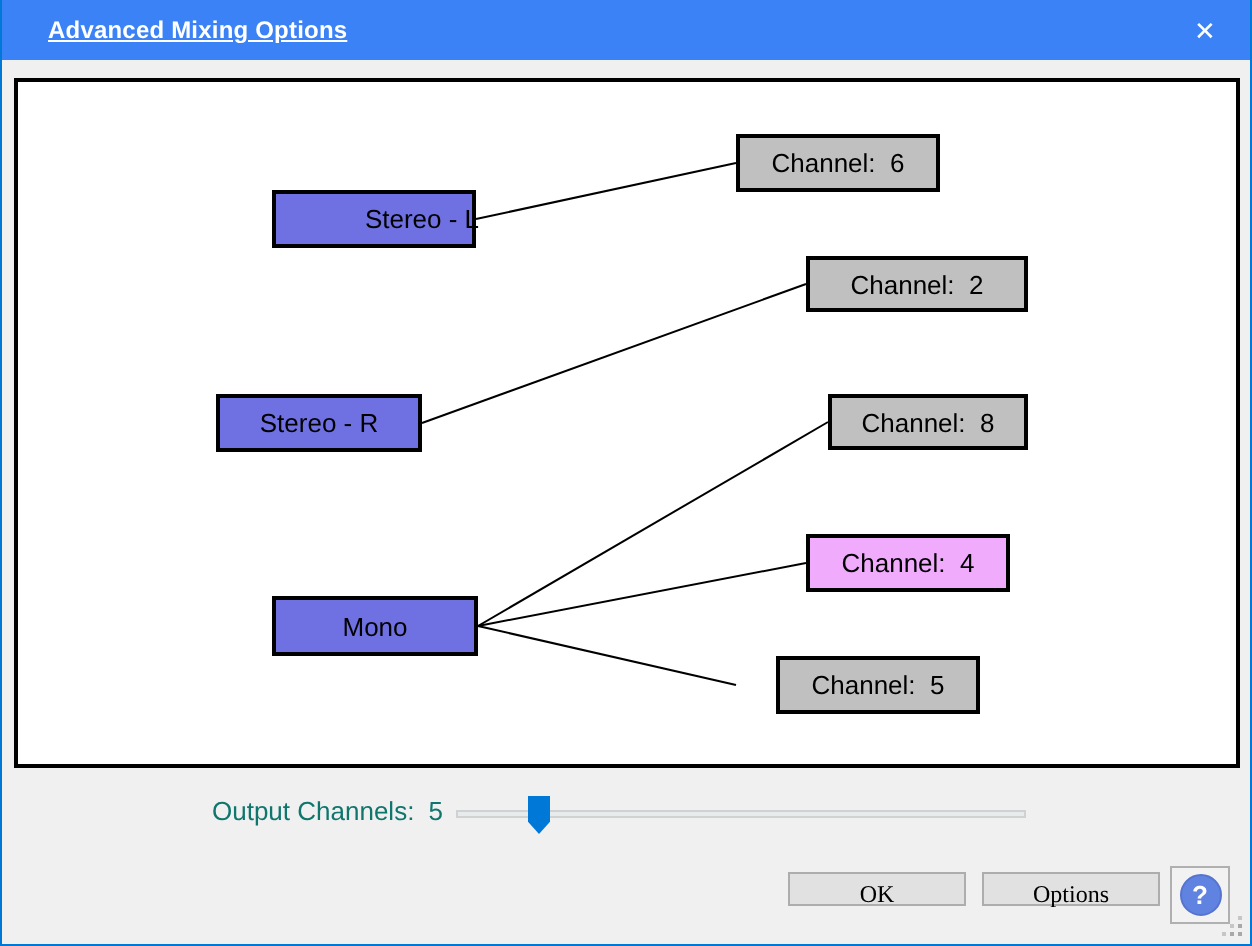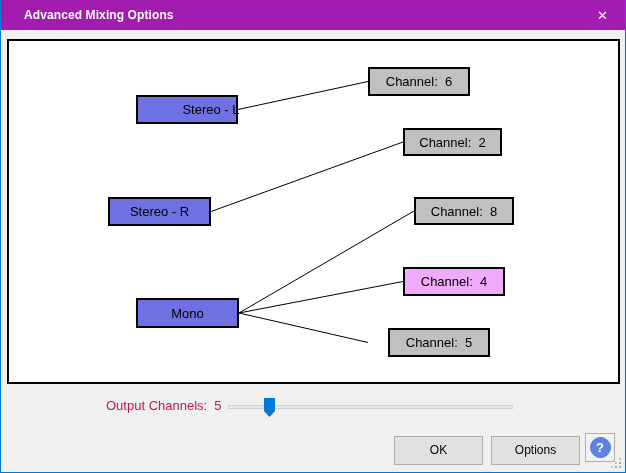--- a/index.html
+++ b/index.html
@@ -10,22 +10,22 @@
     position: relative; width: 626px; height: 473px;
     background: #f0f0f0;
     border-left: 1px solid #0078d7;
     border-right: 1px solid #0078d7;
     border-bottom: 1px solid #0078d7;
     overflow: hidden;
   }
 
   .titlebar {
     position: absolute; left: 0; top: 0; width: 100%; height: 30px;
-    background: #a21caf; color: #fff;
-    display: flex; align-items: center;
+    background: #3b82f6; color: #fff;
+    display: flex; align-items: center; text-decoration: underline;
   }
   .titlebar .title {
     padding-left: 23px; font-size: 12px; font-weight: 600; letter-spacing: 0.1px;
   }
   .close-btn {
     position: absolute; right: 0; top: 0; width: 45px; height: 30px;
     display: flex; align-items: center; justify-content: center;
     color: #fff; font-size: 13px; cursor: default;
   }
 
@@ -35,37 +35,37 @@
   }
   .mixer-panel svg { position: absolute; left: 0; top: 0; }
 
   .mix-box {
     position: absolute; border: 2px solid #000;
     display: flex; align-items: center; justify-content: center;
     font-size: 13px; color: #000; white-space: pre; cursor: default;
   }
 
   .slider-label {
-    position: absolute; left: 105px; top: 398px; font-size: 13px; color: #be185d;
+    position: absolute; left: 105px; top: 398px; font-size: 13px; color: #0f766e;
   }
   .slider-label .val { margin-left: 7px; }
   .slider-track {
     position: absolute; left: 227px; top: 405px; width: 285px; height: 4px;
     background: #e8ebeb; border: 1px solid #cfd2d2;
   }
   .slider-thumb {
     position: absolute; left: 263px; top: 398px; width: 11px; height: 19px;
     background: #0078d7;
     clip-path: polygon(0 0, 100% 0, 100% 68%, 50% 100%, 0 68%);
   }
 
   .btn {
-    position: absolute; top: 436px; width: 89px; height: 29px;
+    position: absolute; top: 436px; width: 89px; height: 17px;
     background: #e1e1e1; border: 1px solid #adadad;
-    font-family: Liberation Sans, sans-serif;
+    font-family: Liberation Serif, serif;
     font-size: 12px; color: #000; text-align: center; line-height: 21px;
     cursor: default;
   }
   .btn-ok { left: 393px; }
   .btn-cancel { left: 490px; }
 
   .help-btn {
     position: absolute; left: 584px; top: 433px; width: 30px; height: 29px;
     background: #f2f2f2; border: 1px solid #b0b0b0;
     display: flex; align-items: center; justify-content: center;
@@ -102,21 +102,21 @@
         <line x1="229" y1="68.5" x2="359" y2="40.5" stroke="#000000" stroke-width="1"></line>
         <line x1="202" y1="170.5" x2="394" y2="101" stroke="#000000" stroke-width="1"></line>
         <line x1="230" y1="272" x2="405" y2="170" stroke="#000000" stroke-width="1"></line>
         <line x1="230" y1="272" x2="394" y2="240.5" stroke="#000000" stroke-width="1"></line>
         <line x1="230" y1="272" x2="359" y2="301.5" stroke="#000000" stroke-width="1"></line>
       </svg>
   <div class="mix-box" style="left: 127px; top: 54px; width: 102px; height: 29px; background: rgb(111, 113, 226); padding-left: 48px;">Stereo - L</div>
       <div class="mix-box" style="left: 99px; top: 156px; width: 103px; height: 29px; background: rgb(111, 113, 226);">Stereo - R</div>
       <div class="mix-box" style="left: 127px; top: 257px; width: 103px; height: 30px; background: rgb(111, 113, 226);">Mono</div>
       <div class="mix-box" style="left: 359px; top: 26px; width: 102px; height: 29px; background: rgb(192, 192, 192);">Channel:  6</div>
-      <div class="mix-box" style="left: 394px; top: 87px; width: 99px; height: 28px; background: rgb(192, 192, 192);">Channel:  2</div>
+      <div class="mix-box" style="left: 394px; top: 87px; width: 111px; height: 28px; background: rgb(192, 192, 192);">Channel:  2</div>
       <div class="mix-box" style="left: 405px; top: 156px; width: 100px; height: 28px; background: rgb(192, 192, 192);">Channel:  8</div>
       <div class="mix-box" style="left: 394px; top: 226px; width: 102px; height: 29px; background: #f0abfc;">Channel:  4</div>
       <div class="mix-box" style="left: 359px; top: 287px; width: 102px; height: 29px; background: rgb(192, 192, 192); margin-left: 20px;">Channel:  5</div>
     </div>
 
   <div class="slider-label">
     <span>Output Channels:</span><span class="val">5</span>
   </div>
   <div class="slider-track"></div>
   <div class="slider-thumb"></div>

